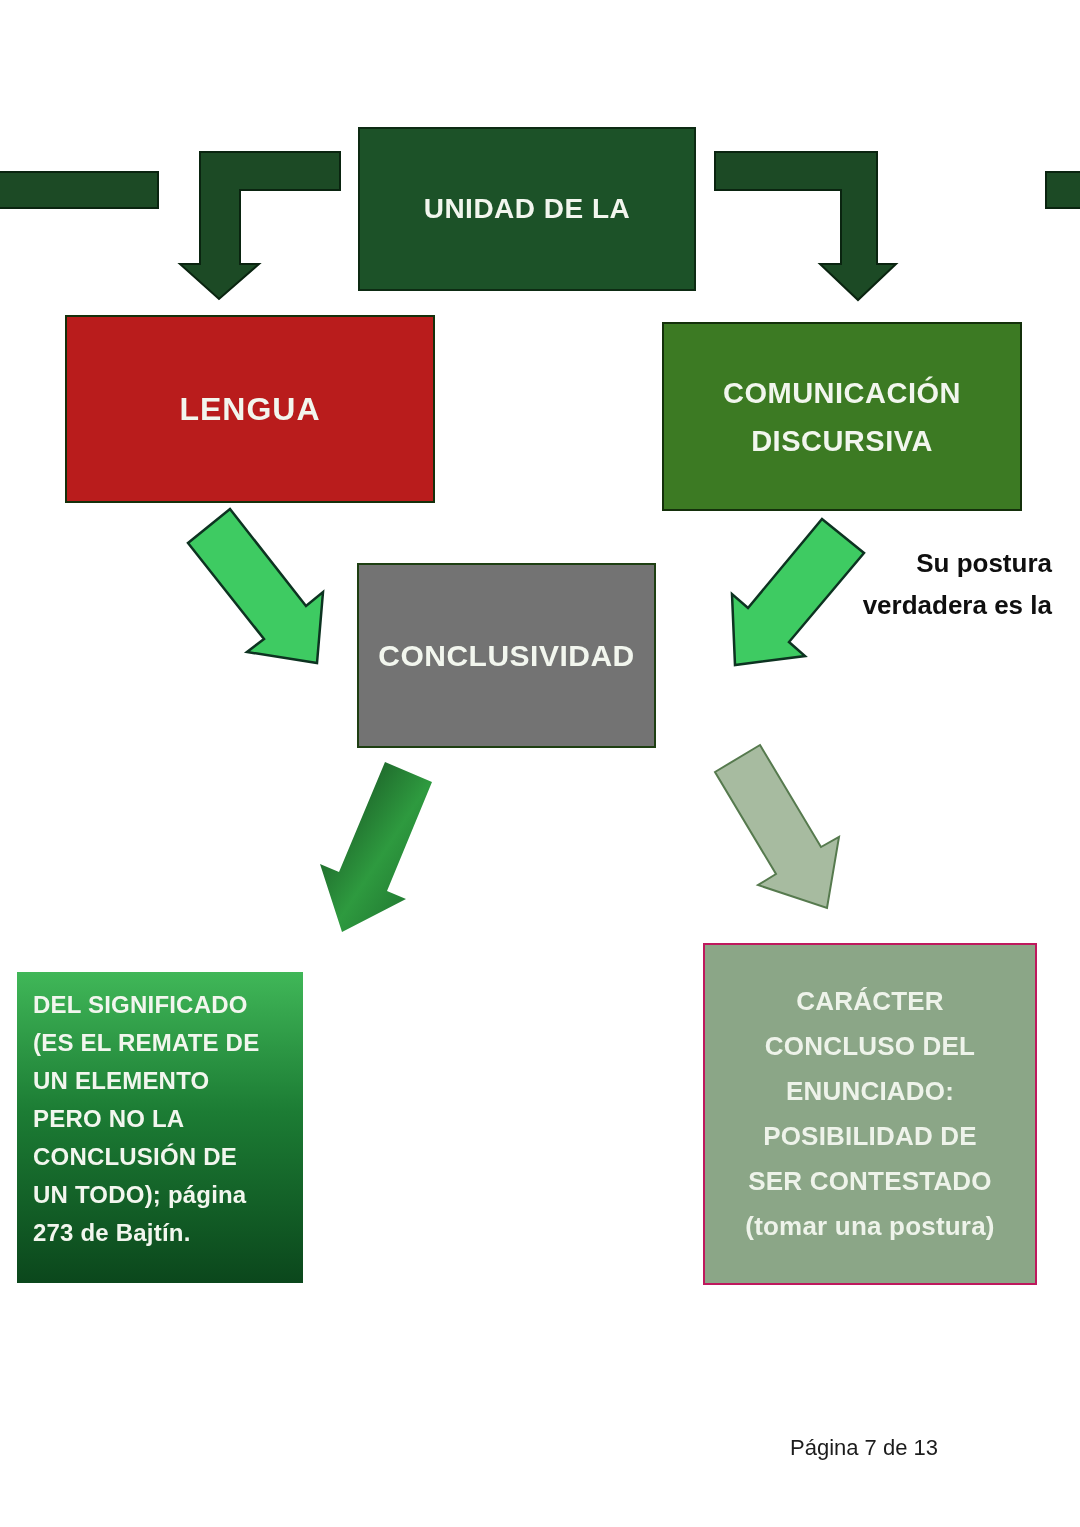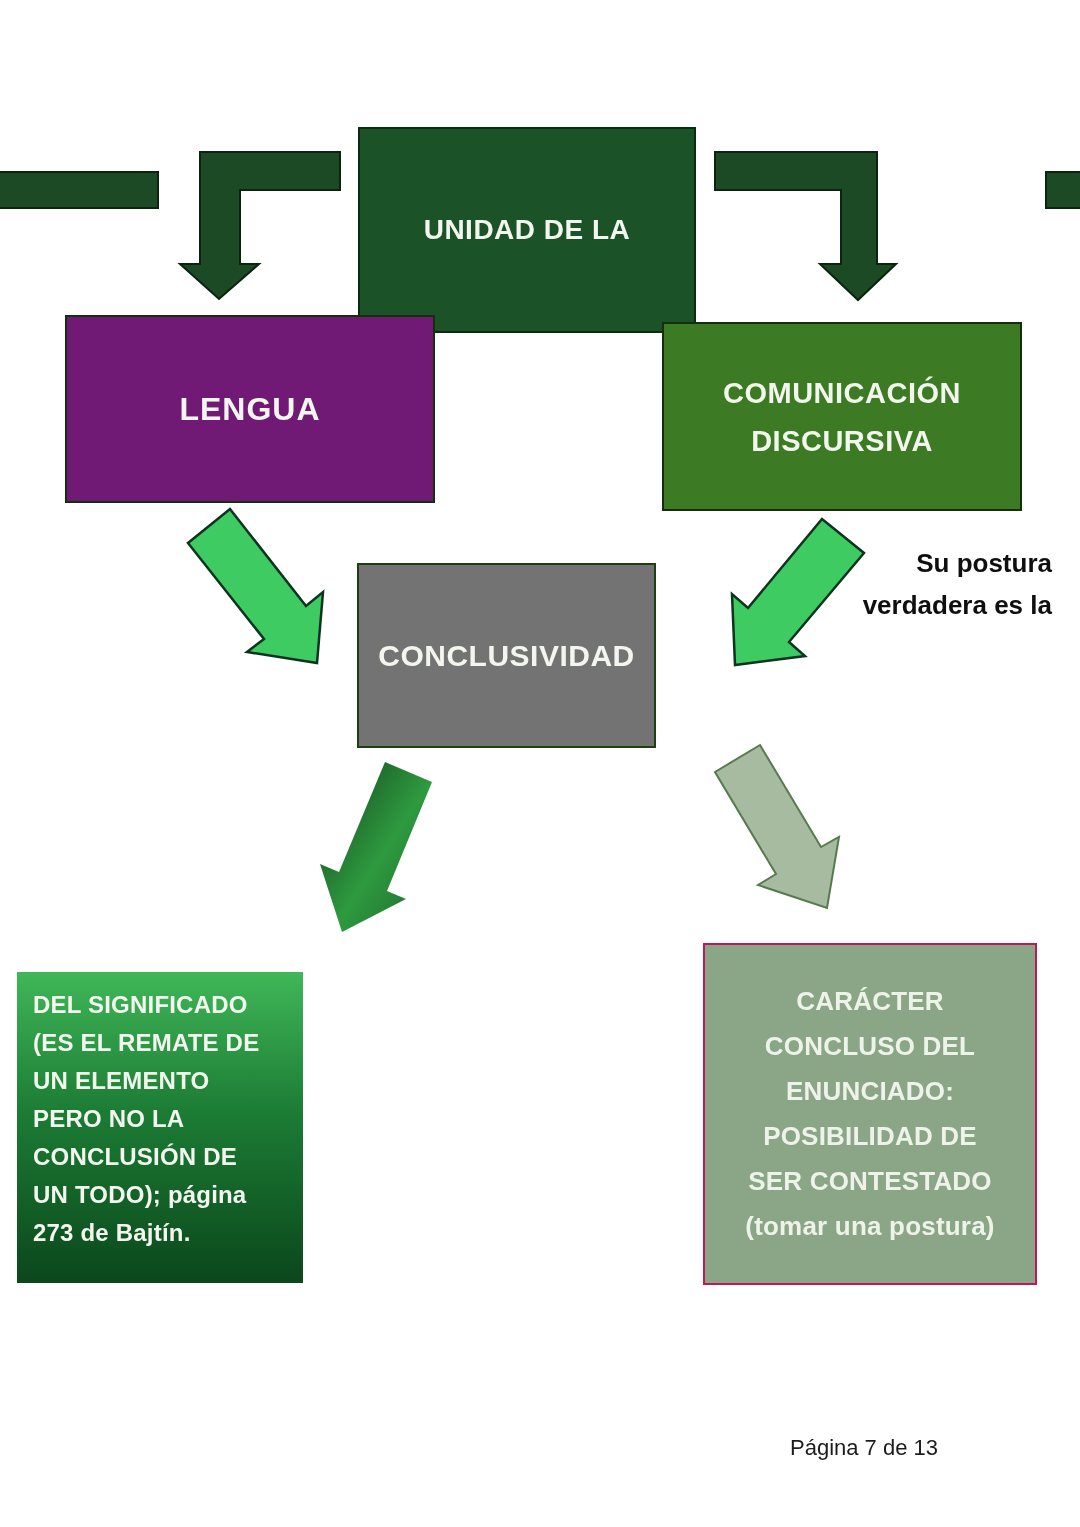--- a/index.html
+++ b/index.html
@@ -7,27 +7,27 @@
     position:relative; width:1080px; height:1527px; background:#ffffff;
     font-family:"Liberation Sans", sans-serif; overflow:hidden;
   }
   .arrows { position:absolute; left:0; top:0; width:1080px; height:1527px; }
   .box {
     position:absolute; box-sizing:border-box;
     display:flex; align-items:center; justify-content:center;
     font-weight:bold; color:#f2f6ee; text-align:center; white-space:pre;
   }
   .box-top {
-    left:358px; top:127px; width:338px; height:206px;
+    left:358px; top:127px; width:338px; height:164px;
     background:#1c5228; border:2px solid #0d2b13;
     font-size:28px; letter-spacing:.5px;
   }
   .box-lengua {
     left:65px; top:315px; width:370px; height:188px;
-    background:#701a75; border:2px solid #14300b;
+    background:#b91c1c; border:2px solid #14300b;
     font-size:32px; letter-spacing:1px;
   }
   .box-comunicacion {
     left:662px; top:322px; width:360px; height:189px;
     background:#3c7a23; border:2px solid #14300b;
     font-size:29px; line-height:48px; letter-spacing:.5px;
   }
   .box-conclusividad {
     left:357px; top:563px; width:299px; height:185px;
     background:#737373; border:2px solid #1e3f12;

